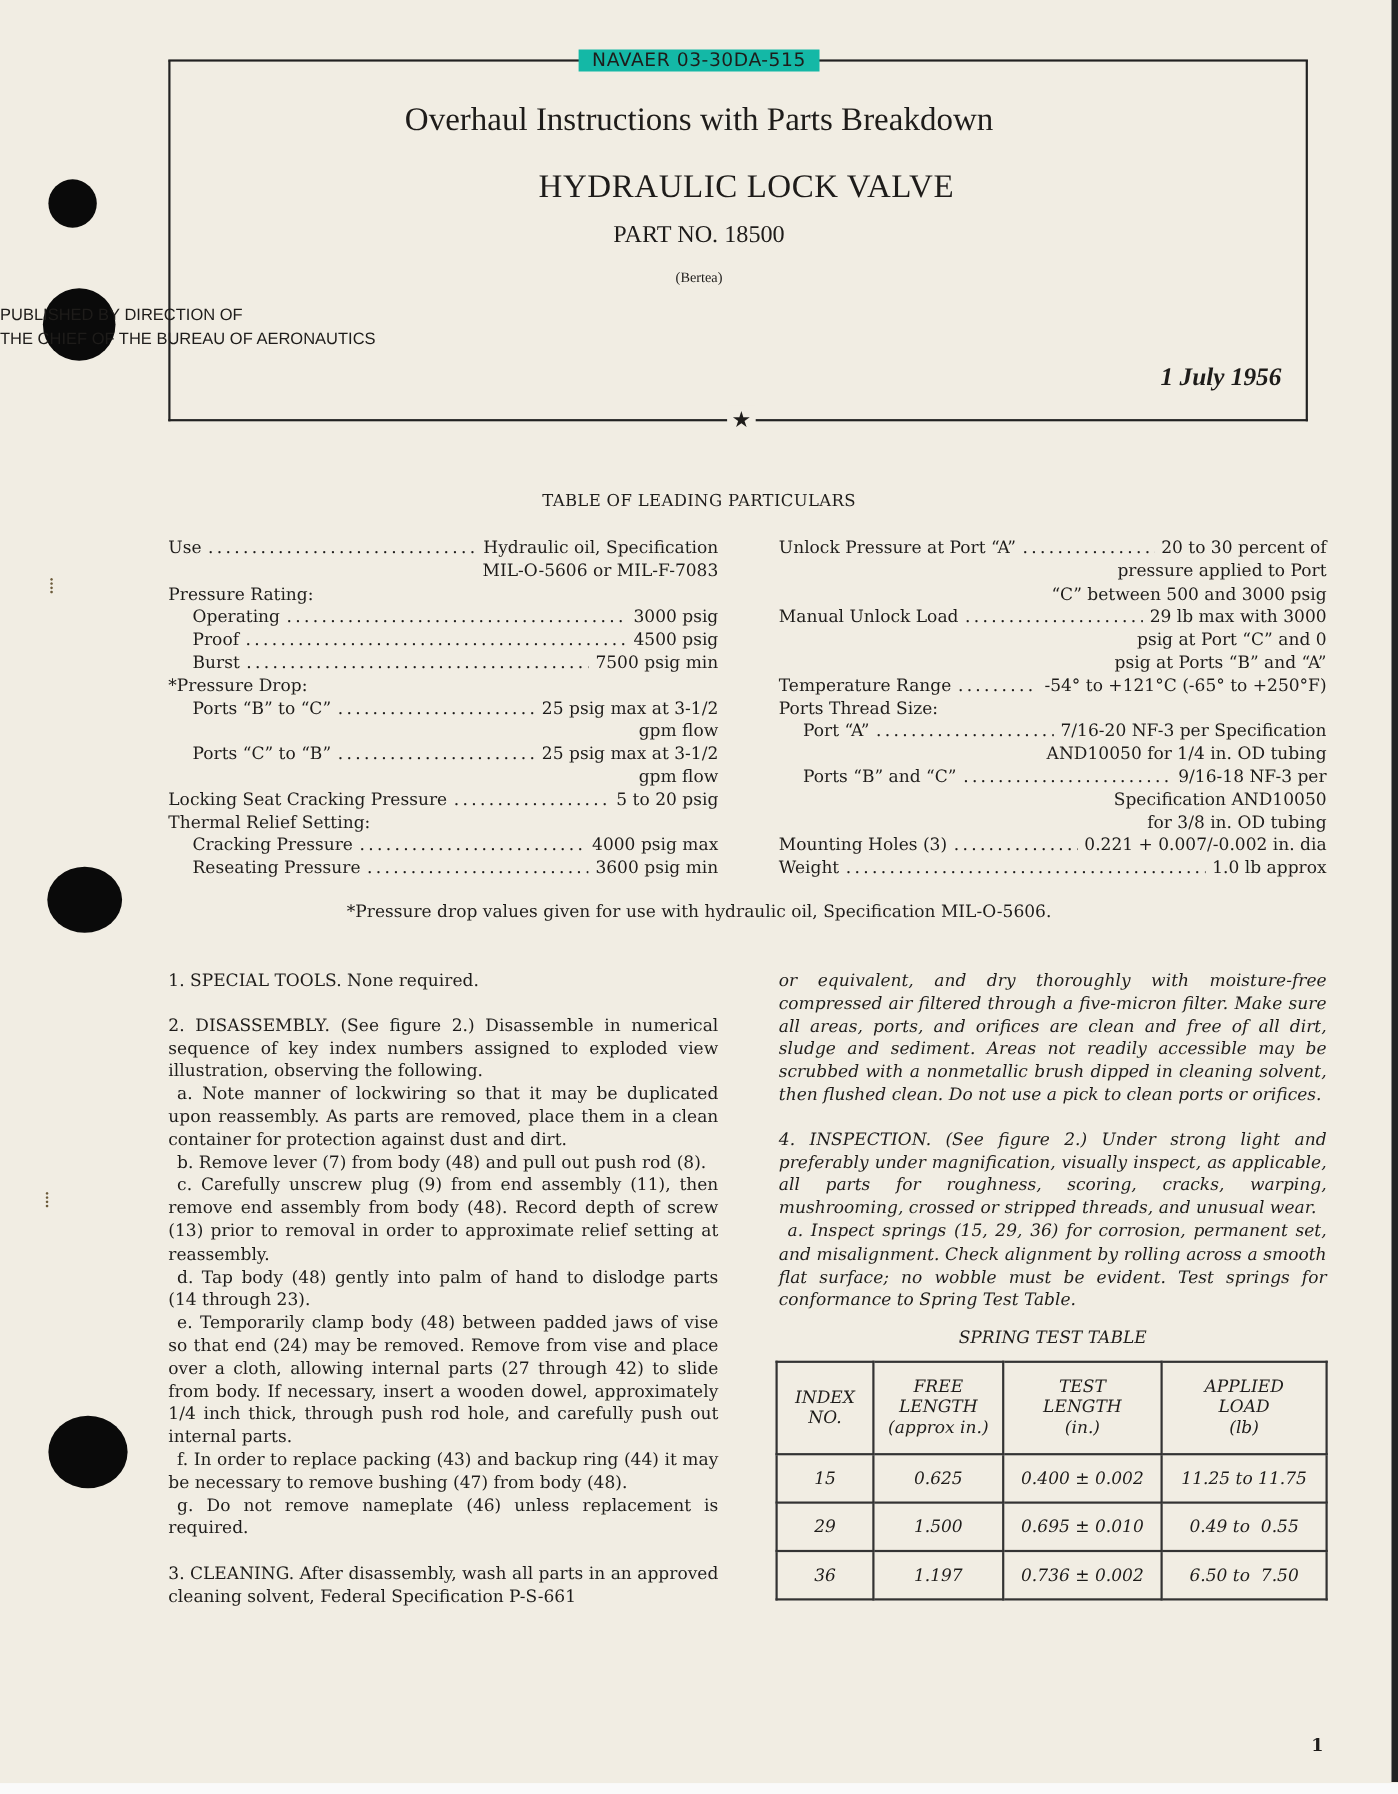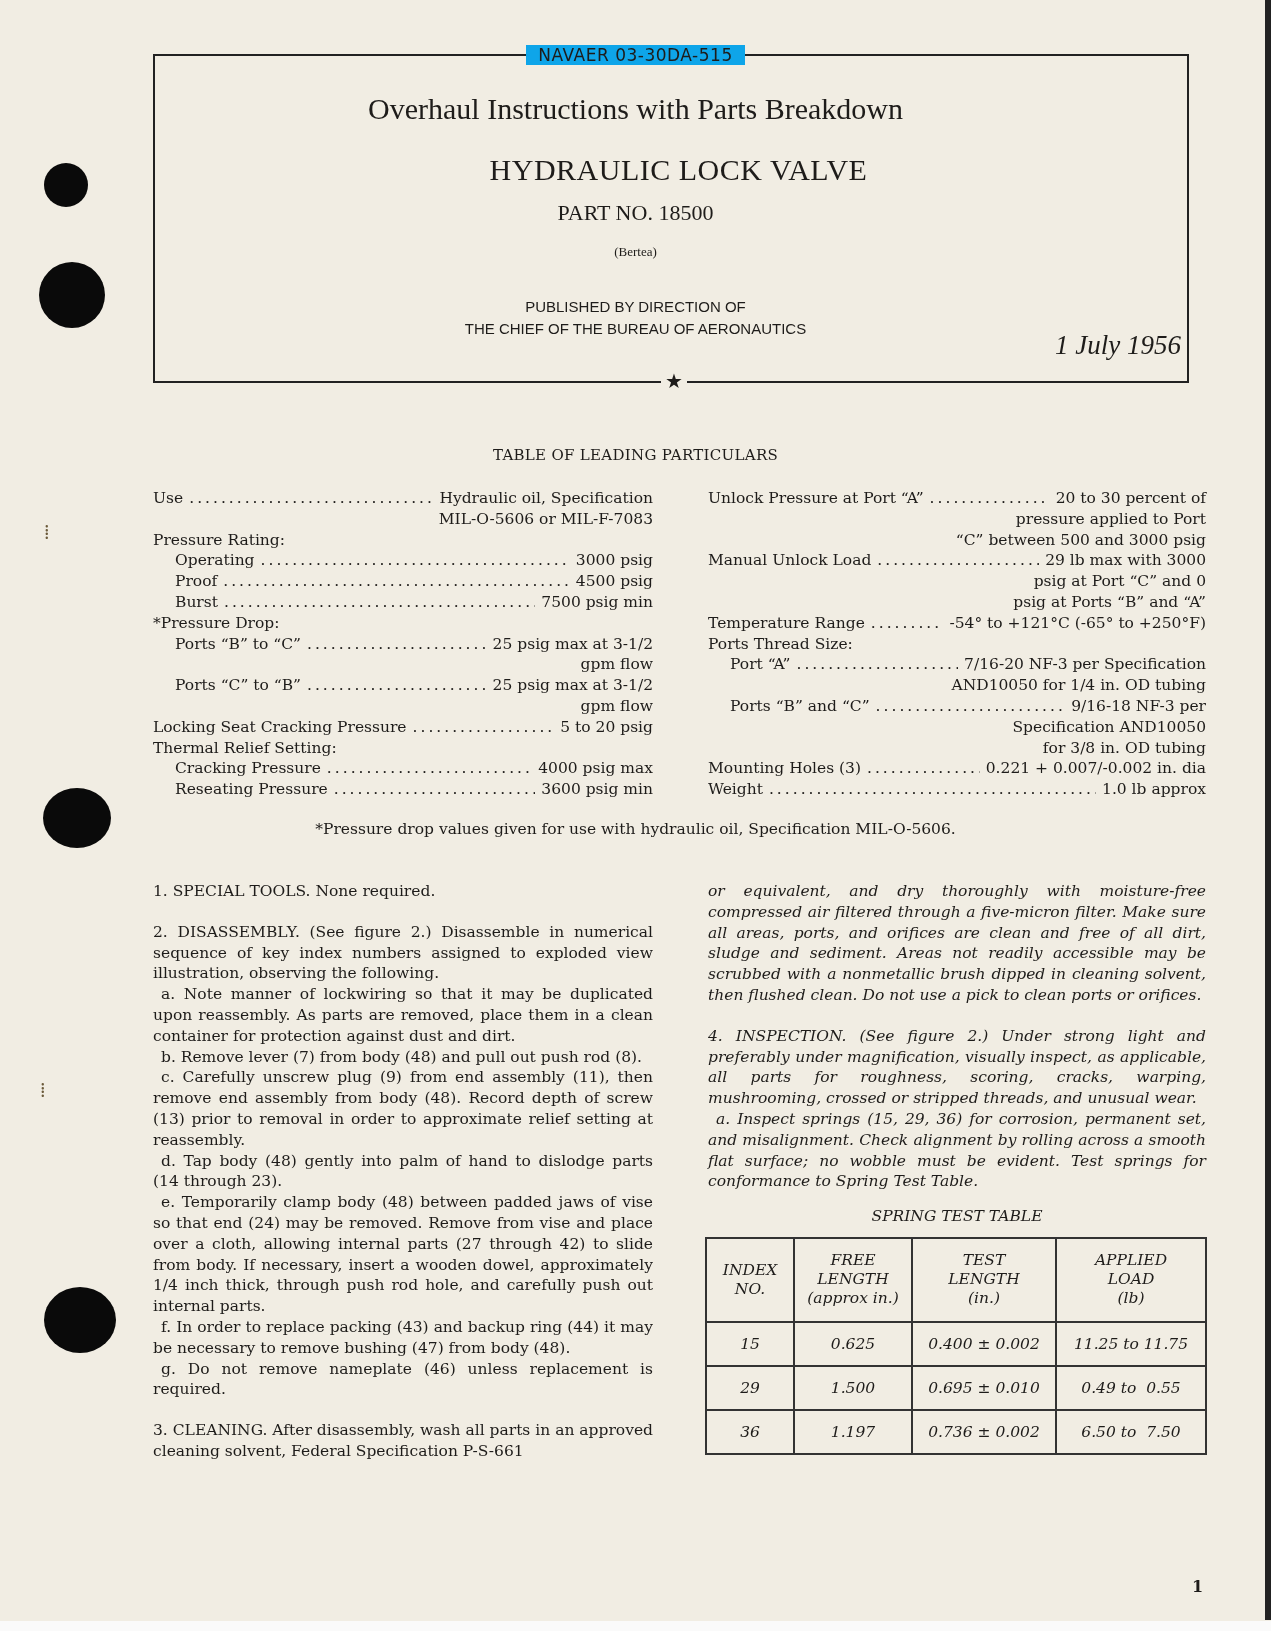--- a/index.html
+++ b/index.html
@@ -17,33 +17,33 @@
   
   .title-box {
     position:absolute; left:153px; top:55px; width:1032px; height:328px;
     border-left:2px solid #222; border-right:2px solid #222;
   }
   .title-top-rule { position:absolute; left:153px; top:54px; width:1036px; height:2px; background:#222; }
   .doc-number {
     position:absolute; left:0; top:45px; width:1271px; text-align:center;
     font-family:"DejaVu Sans", sans-serif; font-size:17px; letter-spacing:0.5px;
   }
-  .doc-number span { background:#0ea5e9; padding:0 12px; }
+  .doc-number span { background:#14b8a6; padding:0 12px; }
   .title-bottom {
     position:absolute; left:153px; top:381px; width:1036px; height:2px; background:#222;
   }
   .star {
     position:absolute; left:661px; top:369px; font-size:20px; background:#f1ede3; padding:0 4px; line-height:24px;
   }
   .main-title { position:absolute; left:0; top:92px; width:1271px; text-align:center; font-family:"Liberation Serif", serif; font-size:30px; }
   .sub-title { position:absolute; left:0; top:153px; width:1271px; text-align:center; font-family:"Liberation Serif", serif; font-size:30px; letter-spacing:0.5px;padding-left:43px; }
   .part-no { position:absolute; left:0; top:200px; width:1271px; text-align:center; font-family:"Liberation Serif", serif; font-size:22px; }
   .maker { position:absolute; left:0; top:244px; width:1271px; text-align:center; font-family:"Liberation Serif", serif; font-size:13px; }
-  .published { position:absolute; left:0; top:296px; width:1271px; text-align:center; font-family:"Liberation Sans", sans-serif; font-size:15px; line-height:22px; }
-  .date { position:absolute; left:1055px; top:330px; font-family:"Liberation Serif", serif; font-style:italic; font-weight:normal; font-size:27px; }
+  .published { position:absolute; left:0; top:276px; width:1271px; font-family:"Liberation Sans", sans-serif; font-size:15px; line-height:22px; }
+  .date { position:absolute; left:1055px; top:330px; font-family:"Liberation Serif", serif; font-style:italic; font-weight:bold; font-size:23px; }
 
   
   .lp-heading { position:absolute; left:0; top:446px; width:1271px; text-align:center; font-size:15px; letter-spacing:0.3px; }
   .lp-col { position:absolute; font-size:15.5px; line-height:20.8px; }
   .lp-left { left:153px; top:488px; width:500px; }
   .lp-right { left:708px; top:488px; width:498px; }
   .row { display:flex; align-items:baseline; white-space:nowrap; }
   .row .lbl { flex:0 0 auto; }
   .row .dots { flex:1 1 auto; overflow:hidden; margin:0 6px; letter-spacing:3px; }
   .row .dots::after { content:"........................................................................................................................"; }

